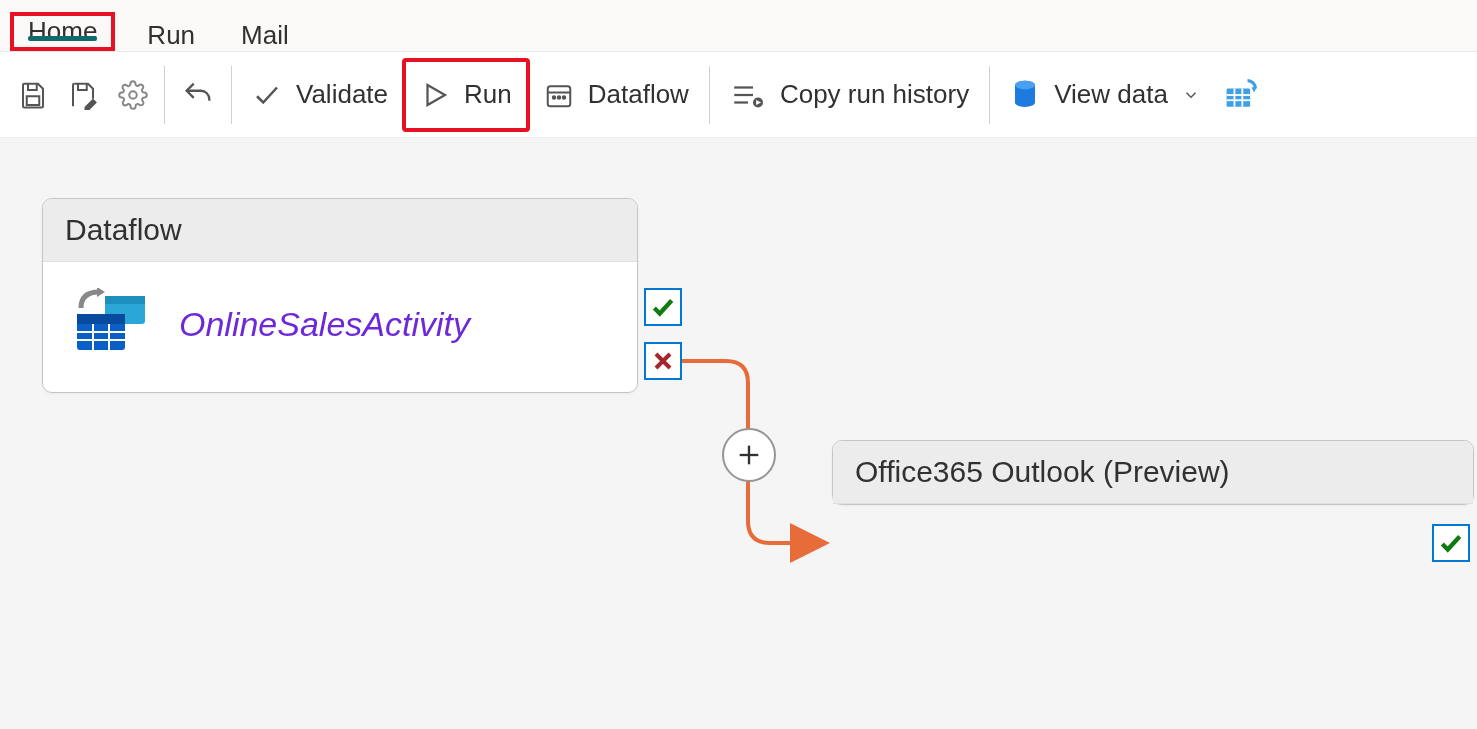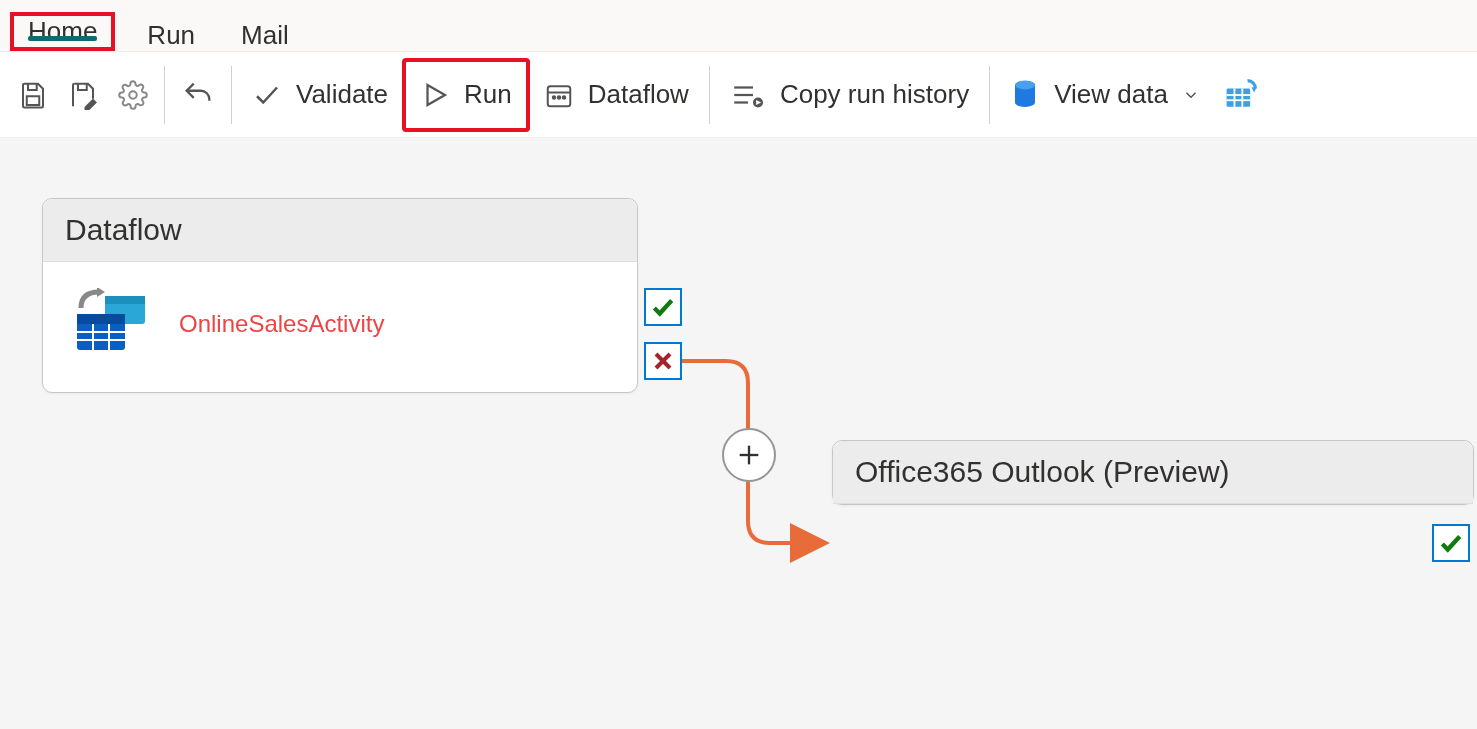--- a/index.html
+++ b/index.html
@@ -89,22 +89,23 @@
     color: #323130;
     border-bottom: 1px solid #e1dfdd;
   }
   .node-body {
     display: flex;
     align-items: center;
     gap: 26px;
     padding: 26px 28px 32px 28px;
   }
   .node-label {
-    font-size: 24px;
-    color: #ef4444;
+    font-size: 34px;
+    color: #6d28d9;
+    font-style: italic;
   }
   .badge {
     position: absolute;
     width: 38px;
     height: 38px;
     background: #fff;
     border: 2px solid #0078d4;
     display: flex;
     align-items: center;
     justify-content: center;

